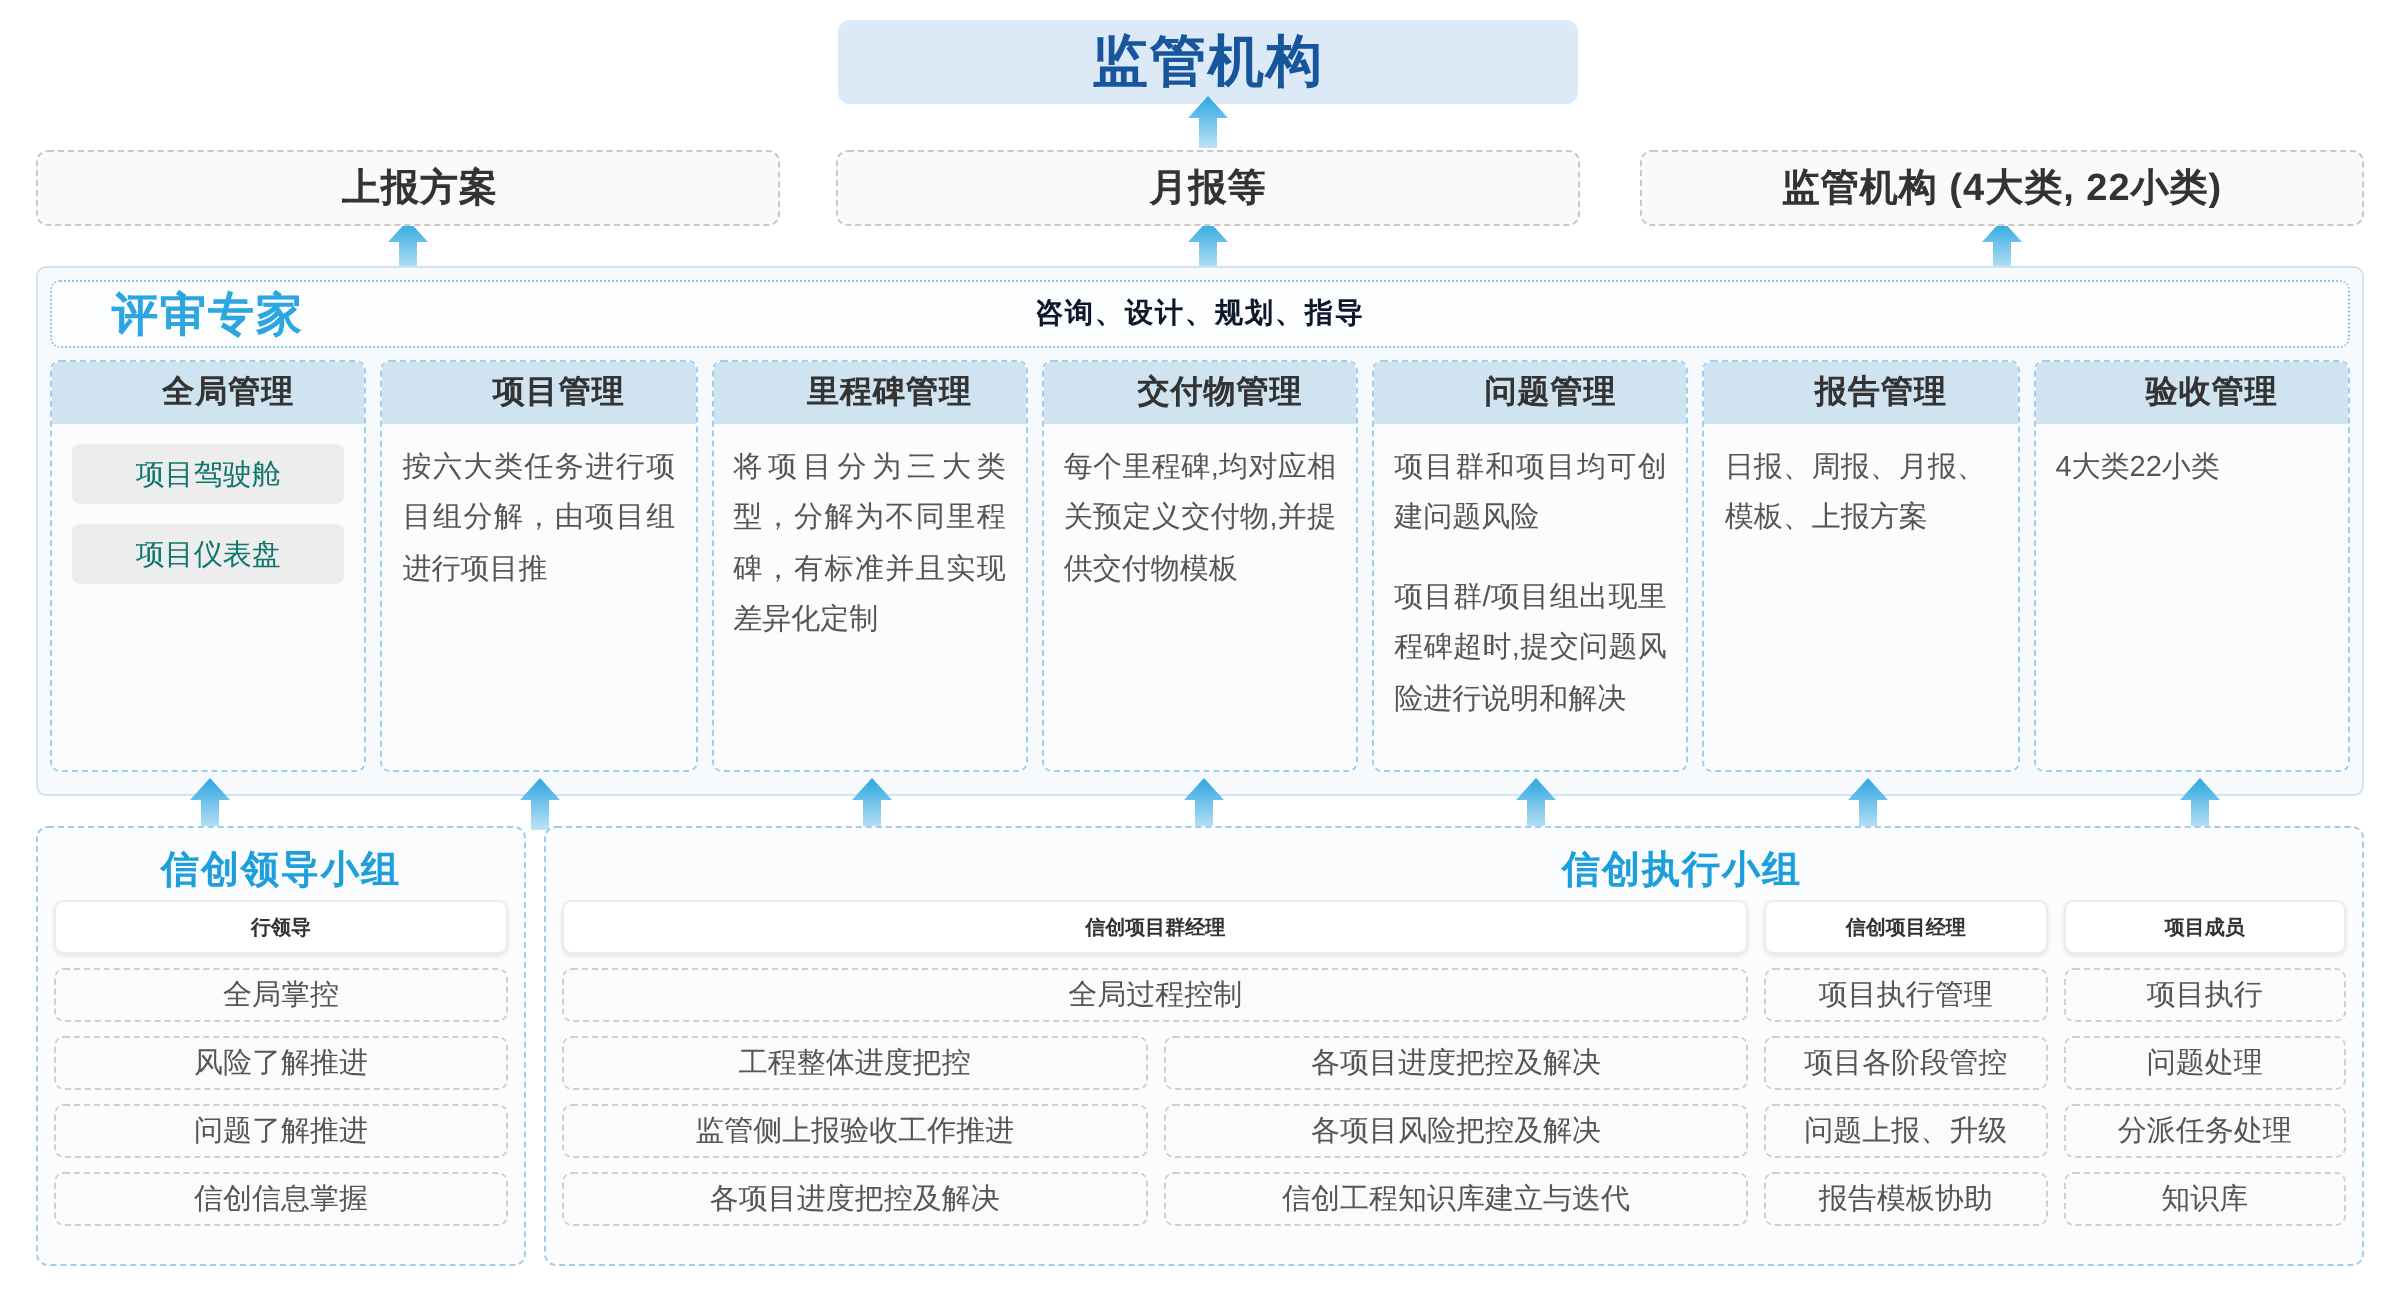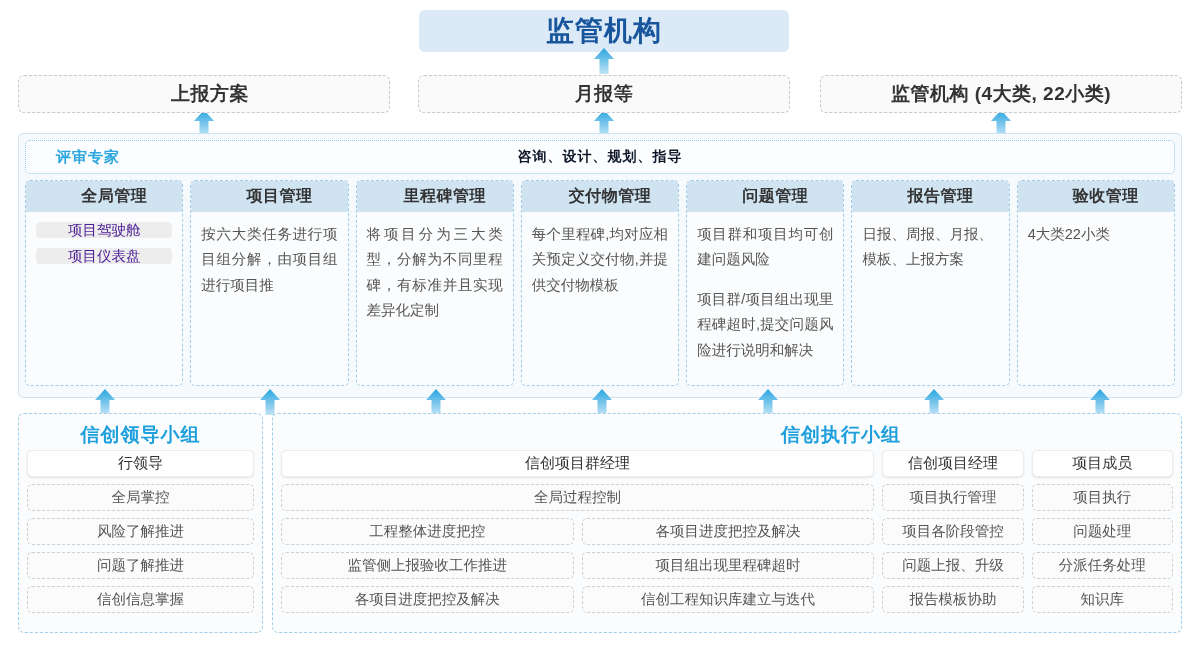--- a/index.html
+++ b/index.html
@@ -50,21 +50,21 @@
     padding: 6px;
   }
   .consult-header {
     position: relative; height: 34px;
     border: 1px dotted #8ec6e8; border-radius: 5px;
     background: #fbfdfe;
     display: flex; align-items: center;
   }
   .consult-left {
     position: absolute; left: 30px;
-    color: #2ba6e0; font-size: 15px; font-weight: bold; letter-spacing: 1px;
+    color: #2ba6e0; font-size: 23px; font-weight: bold; letter-spacing: 1px;
   }
   .consult-center {
     width: 100%; text-align: center;
     color: #0f172a; font-size: 14px; font-weight: bold; letter-spacing: 1px;
   }
 
   .col-row { display: flex; gap: 7px; margin-top: 6px; height: 206px; }
   .col {
     flex: 1 1 0;
     border: 1px dashed #9fcdec; border-radius: 5px;
@@ -78,23 +78,23 @@
     color: #333; font-size: 16px; font-weight: bold; letter-spacing: .5px; padding-left: 20px;
   }
   .col-body { flex: 1; padding: 10px 10px 6px 10px; }
   .col-desc {
     color: #555; font-size: 14.5px; line-height: 1.75;
     text-align: justify; text-align-last: left;
   }
   .col-desc + .col-desc { margin-top: 14px; }
   .chip {
     background: #ededed; border-radius: 4px;
-    height: 16px; margin-bottom: 10px;
-    display: flex; align-items: center; justify-content: center;
-    color: #4c1d95; font-size: 14.5px;
+    height: 30px; margin-bottom: 10px;
+    display: flex; align-items: center; justify-content: center;
+    color: #0f766e; font-size: 14.5px;
   }
   .plain-line { color:#555; font-size:14.5px; line-height:1.75; }
 
   
   .lead-group {
     position: absolute; left: 18px; top: 413px;
     width: 245px; height: 220px;
     border: 1px dashed #9fcdec; border-radius: 6px;
     background: #fafcfd; padding: 6px 8px 8px 8px;
   }
@@ -112,21 +112,21 @@
   .exec-title {
     position: absolute; left: 0; right: 0; text-align: center;
     top: 2px; color: #1c9fdc; font-size: 19px; font-weight: bold; letter-spacing: 1px;
     transform: translateX(114px);
   }
   .role-head {
     background: #ffffff; border-radius: 5px;
     border: 1px solid #ececec;
     box-shadow: 0 1px 2px rgba(0,0,0,.10);
     height: 27px; display: flex; align-items: center; justify-content: center;
-    color: #333; font-size: 15px; font-weight: normal;
+    color: #333; font-size: 10px; font-weight: bold;
   }
   .task {
     border: 1px dashed #cfcfcf; border-radius: 5px;
     background: #fbfbfb; height: 27px;
     display: flex; align-items: center; justify-content: center;
     color: #555; font-size: 14.5px;
   }
   .stack > * + * { margin-top: 7px; }
   .exec-cols { display: flex; gap: 8px; }
   .exec-pm-group { width: 600px; }
@@ -302,21 +302,21 @@
         <div class="role-head">信创项目群经理</div>
         <div class="task mt7">全局过程控制</div>
         <div class="exec-pm-rows mt7">
           <div class="half stack">
             <div class="task">工程整体进度把控</div>
             <div class="task">监管侧上报验收工作推进</div>
             <div class="task">各项目进度把控及解决</div>
           </div>
           <div class="half stack">
             <div class="task">各项目进度把控及解决</div>
-            <div class="task">项目组出现里程碑超时</div>
+            <div class="task">各项目风险把控及解决</div>
             <div class="task">信创工程知识库建立与迭代</div>
           </div>
         </div>
       </div>
 
       <div class="exec-side stack">
         <div class="role-head">信创项目经理</div>
         <div class="task">项目执行管理</div>
         <div class="task">项目各阶段管控</div>
         <div class="task">问题上报、升级</div>

